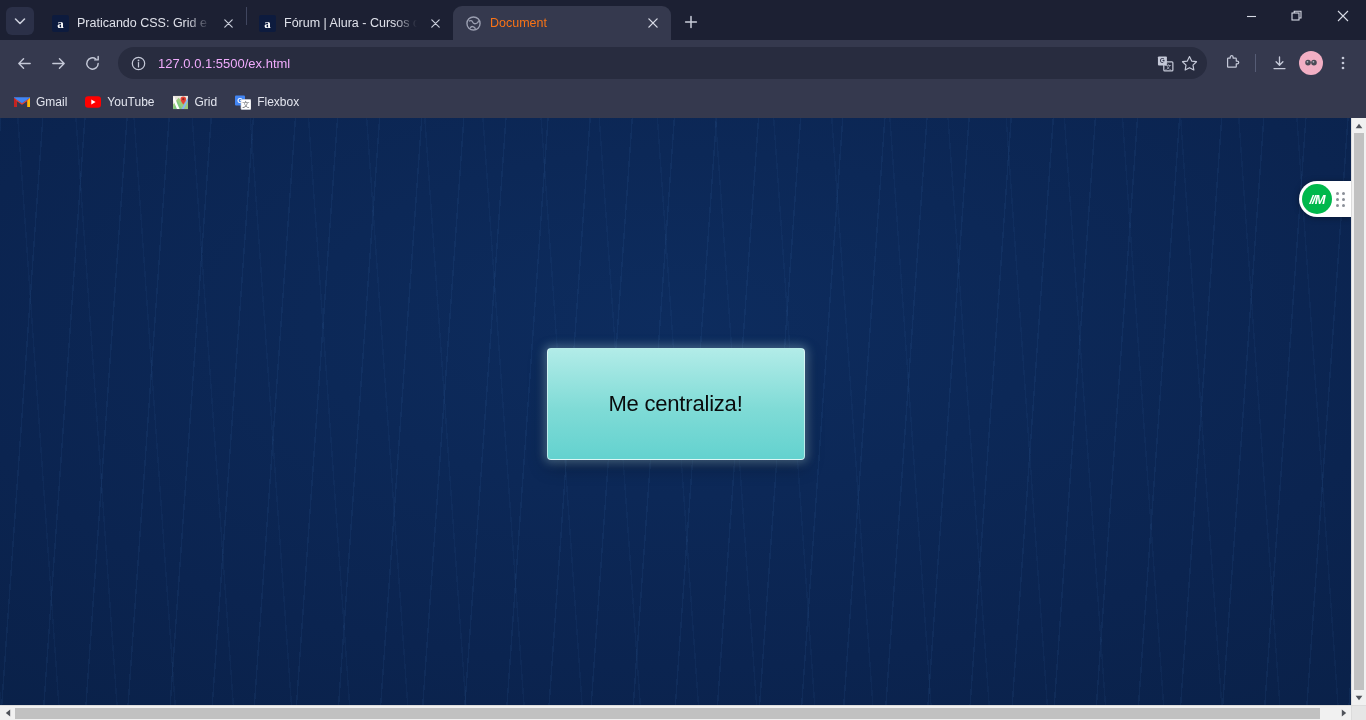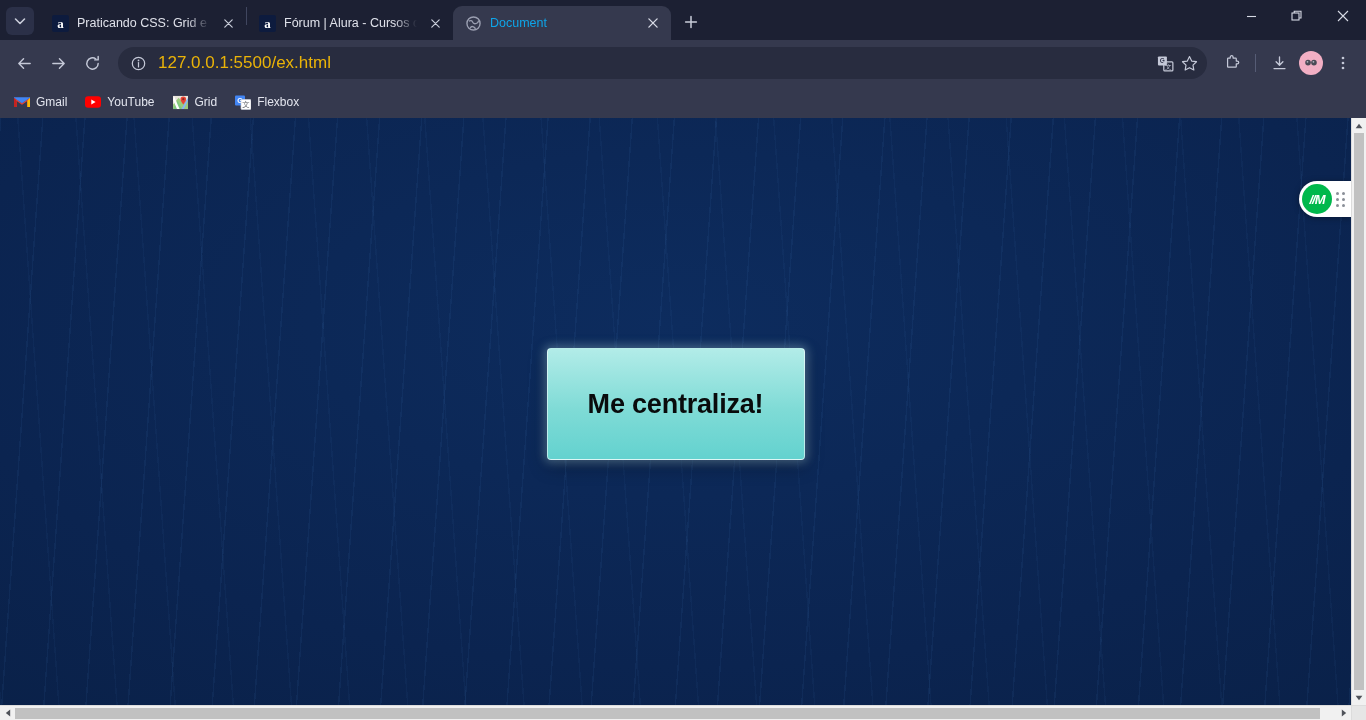--- a/index.html
+++ b/index.html
@@ -35,21 +35,21 @@
     display:flex; align-items:center; justify-content:center;
     font-size:12px; font-weight:bold; overflow:hidden;
   }
   .fav-alura { background:#0d1b3e; color:#fff; font-family:"Liberation Serif", serif; font-size:13px; line-height:17px; }
   .fav-globe { background:transparent; }
   .tab-title {
     flex:1 1 auto; font-size:12.5px; color:#dfe1ea; white-space:nowrap;
     overflow:hidden; -webkit-mask-image:linear-gradient(90deg,#000 83%,transparent 100%);
             mask-image:linear-gradient(90deg,#000 83%,transparent 100%);
   }
-  .tab.active .tab-title { color:#0ea5e9; }
+  .tab.active .tab-title { color:#f97316; }
   .tab-close {
     width:20px; height:20px; flex:0 0 20px; border-radius:50%;
     display:flex; align-items:center; justify-content:center; cursor:pointer;
   }
   .tab-sep { width:1px; height:18px; background:#40465f; align-self:center; margin-bottom:8px; }
   .new-tab {
     width:28px; height:28px; margin:0 0 4px 6px; border-radius:6px;
     display:flex; align-items:center; justify-content:center; cursor:pointer; flex:0 0 auto;
   }
   .winctl { margin-left:auto; display:flex; height:40px; align-items:flex-start; }
@@ -68,21 +68,21 @@
   }
   .omnibox {
     flex:1 1 auto; height:32px; background:#282c3f; border-radius:16px;
     display:flex; align-items:center; margin:0 8px; padding:0 6px 0 8px;
   }
   .omni-icon {
     width:24px; height:24px; border-radius:50%; display:flex;
     align-items:center; justify-content:center; flex:0 0 24px; cursor:pointer;
   }
   .omni-url {
-    flex:1 1 auto; font-size:17px; color:#eab308; padding-left:8px;
+    flex:1 1 auto; font-size:13px; color:#f0abfc; padding-left:8px;
     white-space:nowrap; overflow:hidden; outline:none; background:transparent; border:none;
     font-family:"Liberation Sans", sans-serif;
   }
   .omni-right { display:flex; align-items:center; gap:2px; }
   .tb-icon {
     width:30px; height:30px; border-radius:50%; display:flex;
     align-items:center; justify-content:center; cursor:pointer; flex:0 0 30px;
   }
   .tb-divider { width:1px; height:18px; background:#565c75; margin:0 6px; }
   .avatar {
@@ -116,21 +116,21 @@
   .centered-box {
     width:258px; height:112px;
     background:linear-gradient(180deg, #b2ece8 0%, #7fdbd6 55%, #63d2cf 100%);
     border-radius:4px;
     border:1px solid rgba(255,255,255,.55);
     box-shadow:0 0 10px 3px rgba(190,235,245,.30), 0 6px 18px rgba(0,0,0,.35);
     display:flex; align-items:center; justify-content:center;
     margin-top:-15px;
   }
   .centered-box-text {
-    font-size:27px; font-weight:bold; color:#090b0c; letter-spacing:-.2px;
+    font-size:22px; font-weight:normal; color:#090b0c; letter-spacing:-.2px;
     font-family:"Liberation Sans", sans-serif; white-space:nowrap;
   }
 
   
   .widget {
     position:absolute; top:63px; right:0; height:36px;
     background:#ffffff; border-radius:20px 0 0 20px;
     display:flex; align-items:center; padding:0 6px 0 3px; gap:4px;
     box-shadow:0 1px 6px rgba(0,0,0,.35); cursor:pointer;
   }

